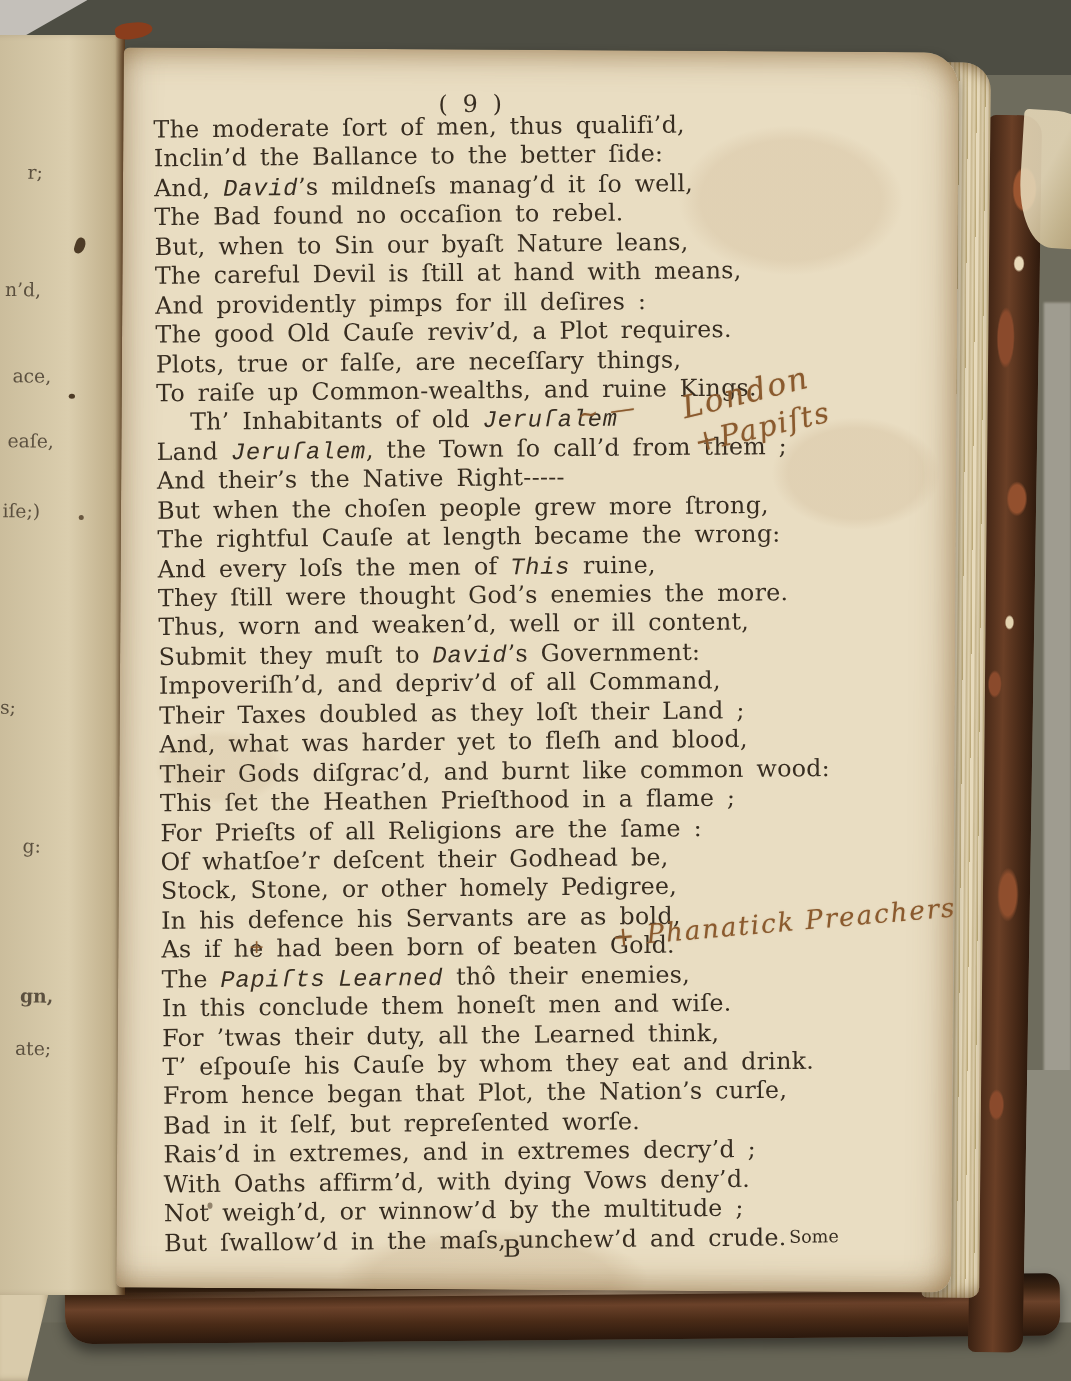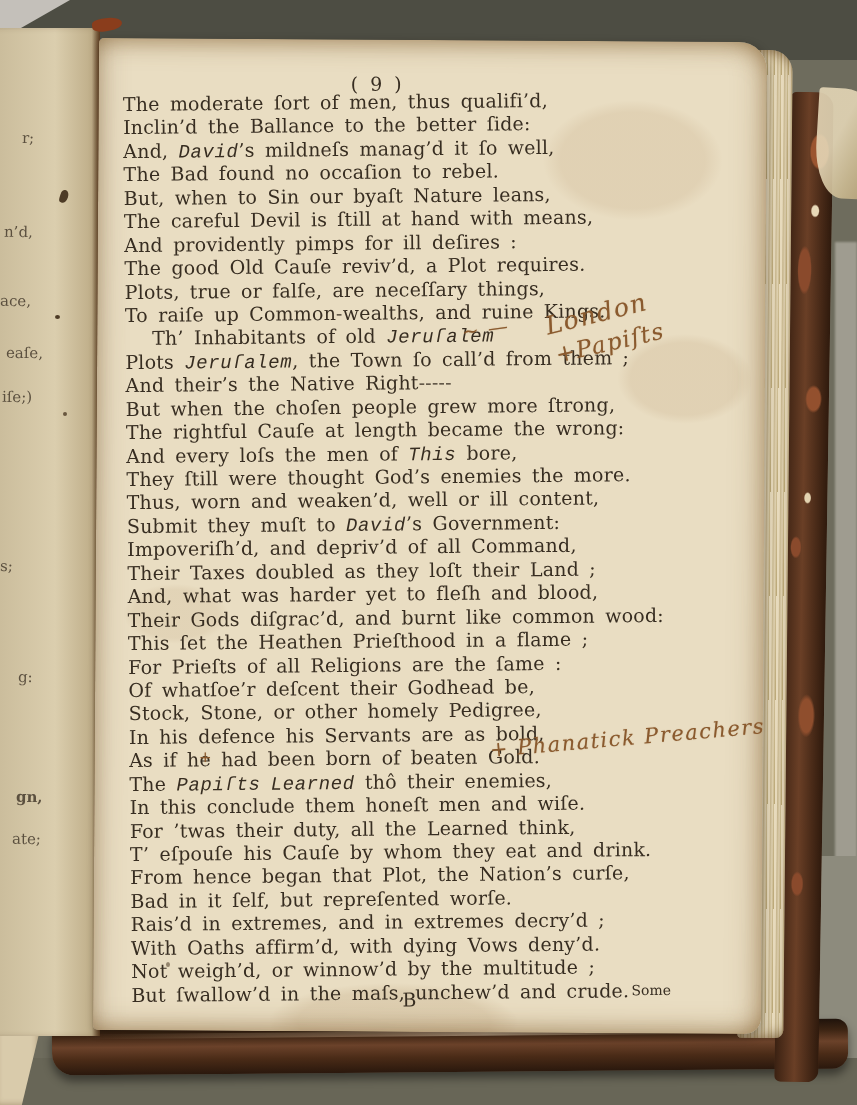--- a/index.html
+++ b/index.html
@@ -115,25 +115,25 @@
           <div class="pline"><span>Inclin’d the Ballance to the better ſide:</span></div>
           <div class="pline"><span>And, </span><i>David</i><span>’s mildneſs manag’d it ſo well,</span></div>
           <div class="pline"><span>The Bad found no occaſion to rebel.</span></div>
           <div class="pline"><span>But, when to Sin our byaſt Nature leans,</span></div>
           <div class="pline"><span>The careful Devil is ſtill at hand with means,</span></div>
           <div class="pline"><span>And providently pimps for ill deſires :</span></div>
           <div class="pline"><span>The good Old Cauſe reviv’d, a Plot requires.</span></div>
           <div class="pline"><span>Plots, true or falſe, are neceſſary things,</span></div>
           <div class="pline"><span>To raiſe up Common-wealths, and ruine Kings.</span></div>
           <div class="pline indent"><span>Th’ Inhabitants of old </span><i>Jeruſalem</i><span></span></div>
-          <div class="pline"><span>Plots </span><i>Jeruſalem</i><span>, the Town ſo call’d from them ;</span></div>
+          <div class="pline"><span>Land </span><i>Jeruſalem</i><span>, the Town ſo call’d from them ;</span></div>
           <div class="pline"><span>And their’s the Native Right-----</span></div>
           <div class="pline"><span>But when the choſen people grew more ſtrong,</span></div>
           <div class="pline"><span>The rightful Cauſe at length became the wrong:</span></div>
-          <div class="pline"><span>And every loſs the men of </span><i>This</i><span> bore,</span></div>
+          <div class="pline"><span>And every loſs the men of </span><i>This</i><span> ruine,</span></div>
           <div class="pline"><span>They ſtill were thought God’s enemies the more.</span></div>
           <div class="pline"><span>Thus, worn and weaken’d, well or ill content,</span></div>
           <div class="pline"><span>Submit they muſt to </span><i>David</i><span>’s Government:</span></div>
           <div class="pline"><span>Impoveriſh’d, and depriv’d of all Command,</span></div>
           <div class="pline"><span>Their Taxes doubled as they loſt their Land ;</span></div>
           <div class="pline"><span>And, what was harder yet to fleſh and blood,</span></div>
           <div class="pline"><span>Their Gods diſgrac’d, and burnt like common wood:</span></div>
           <div class="pline"><span>This ſet the Heathen Prieſthood in a flame ;</span></div>
           <div class="pline"><span>For Prieſts of all Religions are the ſame :</span></div>
           <div class="pline"><span>Of whatſoe’r deſcent their Godhead be,</span></div>
@@ -152,23 +152,23 @@
           <div class="pline"><span>But ſwallow’d in the maſs, unchew’d and crude.</span></div>
         </div>
       <div id="signature">B</div>
       <div id="catchword">Some</div>
     </div>
   </div>
 
   <div id="fragments-layer">
       <div class="frag" style="left: 22px; top: 129px;">r;</div>
       <div class="frag" style="left: 4px; top: 199px; margin-top: 24px;">n’d,</div>
-      <div class="frag" style="left: 0; top: 292px;">ace,</div>
+      <div class="frag" style="left: 10px; top: 292px;">ace,</div>
       <div class="frag" style="left: 6px; top: 344px; text-align: center;">eaſe,</div>
-      <div class="frag" style="left: 2px; top: 388px;">iſe;)</div>
+      <div class="frag" style="left: 2px; top: 400px;">iſe;)</div>
       <div class="frag" style="left: 0px; top: 557px;">s;</div>
       <div class="frag" style="left: 18px; top: 668px;">g:</div>
       <div class="frag" style="left: 12px; top: 786px; margin-top: 44px;">ate;</div>
       <div class="frag" style="left: 16px; top: 788px; font-weight: bold;">gn,</div>
     </div>
   <div id="marginalia-layer">
       <div class="ms" style="left: 462px; top: 320px; font-size: 20px; transform: rotate(-8deg);">~  —</div>
       <div class="ms" style="left: 546px; top: 312px; font-size: 25px; transform: rotate(-14deg);">London</div>
       <div class="ms" style="left: 556px; top: 342px; font-size: 23px; transform: rotate(-13deg);">+Papiſts</div>
       <div class="ms" style="left: 199px; top: 748px; font-size: 15px; transform: rotate(0deg);">+</div>

